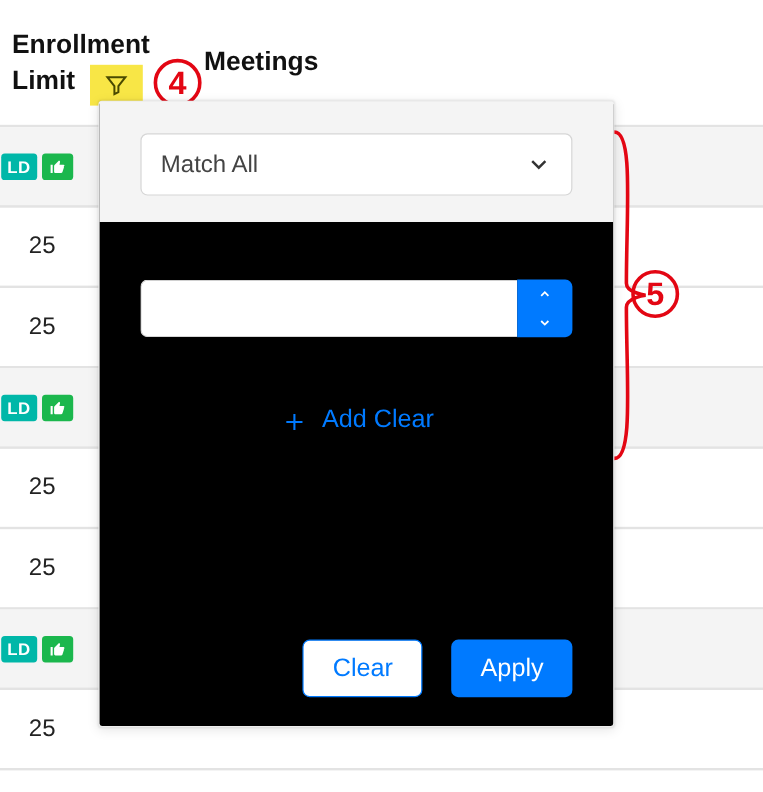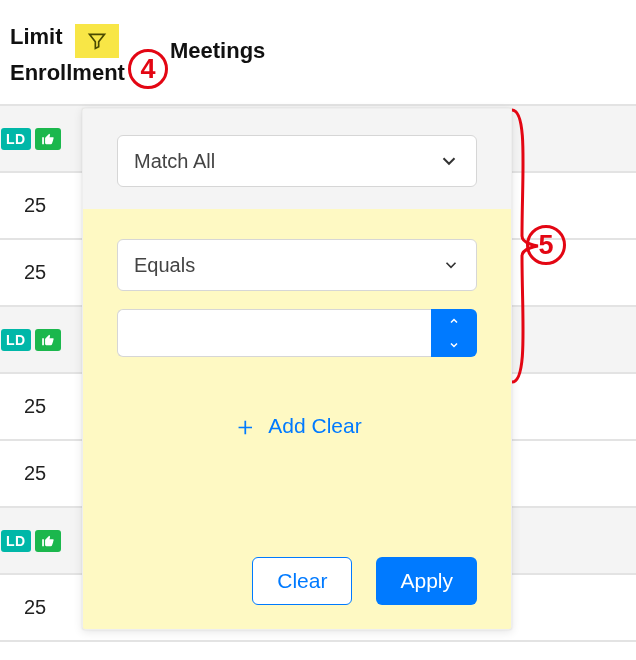--- a/index.html
+++ b/index.html
@@ -89,24 +89,24 @@
     display: inline-flex;
     align-items: center;
     justify-content: center;
   }
   .thumb-badge svg { display:block; }
 
   
   .popover {
     position: absolute;
     left: 82px;
-    top: 108px;
+    top: 84px;
     width: 430px;
     height: 522px;
-    background: #fef9c3;
+    background: #000000;
     border: 1px solid #eee;
     border-radius: 3px;
     box-shadow: 0 2px 10px rgba(0,0,0,0.10), 0 0 2px rgba(0,0,0,0.10);
   }
   .match-zone {
     background: #f4f4f4;
     padding: 26px 34px 22px 34px;
   }
   .select {
     background: #fff;
@@ -226,29 +226,29 @@
     top: 106px;
     pointer-events: none;
   }
 </style>
 </head>
 <body>
 
 <div class="canvas">
 
   <div class="header">
+    <span class="line">Enrollment</span>
     <span class="line">
       <span class="limit-wrap">Limit</span>
       <span class="filter-badge">
         <svg width="20" height="20" viewBox="0 0 24 24" fill="none" stroke="#4a4a00" stroke-width="2">
           <path d="M3 4h18l-7 9v6l-4 2v-8L3 4z"></path>
         </svg>
       </span>
     </span>
-    <span class="line">Enrollment</span>
   </div>
   <div class="meetings">Meetings</div>
 
   <div class="callout callout-4">4</div>
 
   <div class="rows">
     <div class="row alt">
       <div class="cell1">
         <span class="ld-badge">LD</span>
         <span class="thumb-badge">
@@ -300,28 +300,20 @@
       <div class="select">
         <span>Match All</span>
         <span class="chev">
           <svg width="22" height="22" viewBox="0 0 24 24" fill="none" stroke-width="2.2">
               <polyline points="6 9 12 15 18 9"></polyline>
             </svg>
         </span>
       </div>
     </div>
     <div class="rule-zone">
-      <div class="select">
-        <span>Equals</span>
-        <span class="chev">
-          <svg width="18" height="18" viewBox="0 0 24 24" fill="none" stroke-width="2.2">
-              <polyline points="6 9 12 15 18 9"></polyline>
-            </svg>
-        </span>
-      </div>
       <div class="numinput-wrap">
         <input class="numinput" value="" style="">
         <div class="spinner">
           <div class="spin-btn">
             <svg width="16" height="12" viewBox="0 0 24 24" fill="none" stroke-width="3">
                 <polyline points="6 15 12 9 18 15"></polyline>
               </svg>
           </div>
           <div class="spin-btn">
             <svg width="16" height="12" viewBox="0 0 24 24" fill="none" stroke-width="3">

